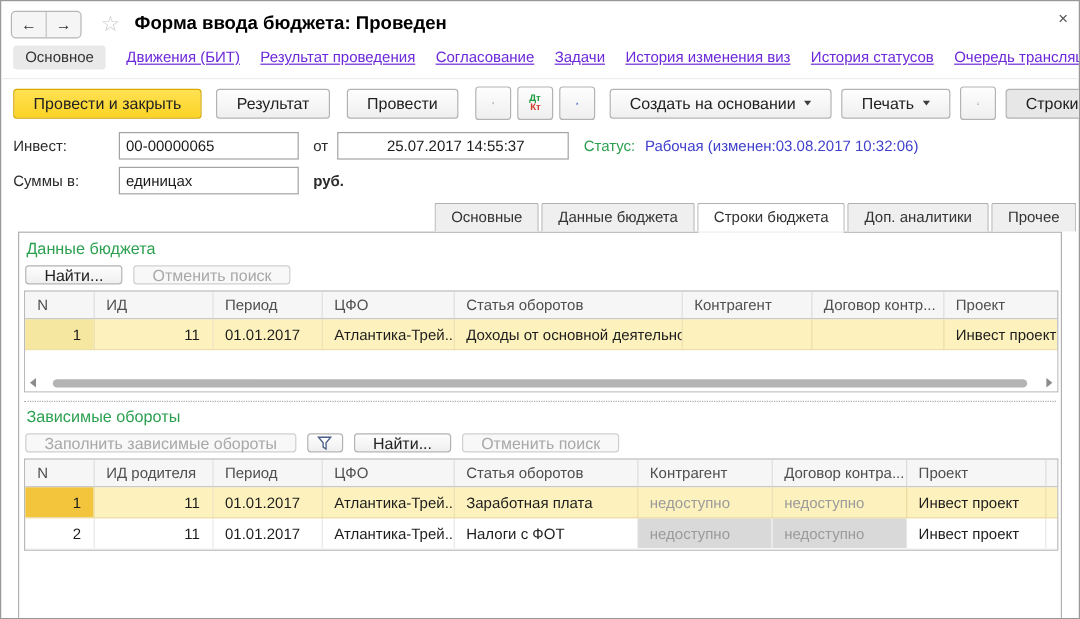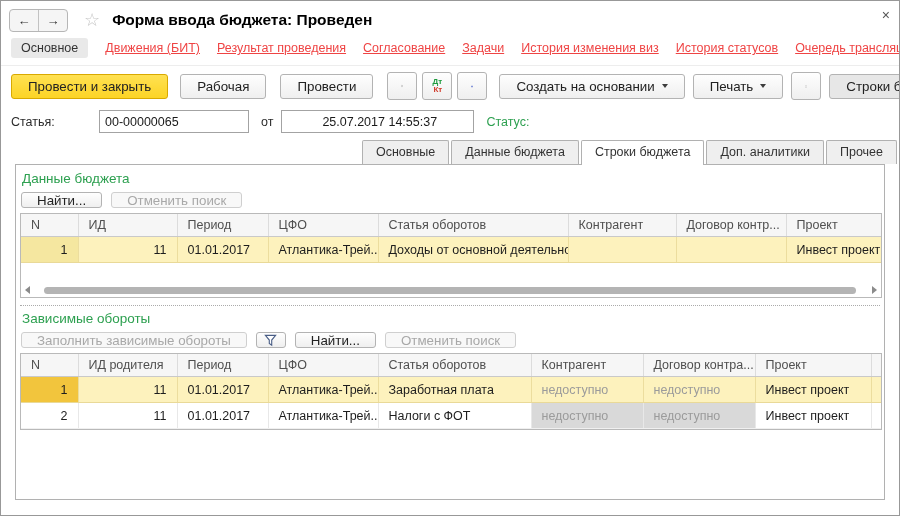--- a/index.html
+++ b/index.html
@@ -14,21 +14,21 @@
   .histbtns { display:inline-flex; border:1px solid #b6b6b6; border-radius:4px; overflow:hidden; background:#f5f5f5; }
   .histbtn { width:28px; height:21px; display:flex; align-items:center; justify-content:center; font-size:13px; color:#333; cursor:pointer; }
   .histbtn + .histbtn { border-left:1px solid #c2c2c2; }
   .star { color:#c7c7c7; font-size:18px; margin:0 12px 0 16px; line-height:1; }
   .wtitle { font-size:15.5px; font-weight:bold; color:#000; }
   .close { position:absolute; top:7px; right:9px; color:#555; font-size:14px; line-height:1; cursor:pointer; }
 
   
   .navrow { display:flex; align-items:center; gap:17px; padding:4px 10px 7px 10px; border-bottom:1px solid #ededed; }
   .navactive { background:#e9e9e9; border-radius:3px; padding:3px 10px; color:#333; }
-  .navlink { color:#ef4444; text-decoration:underline; cursor:pointer; white-space:nowrap; }
+  .navlink { color:#6d28d9; text-decoration:underline; cursor:pointer; white-space:nowrap; }
 
   
   .toolbar { display:flex; align-items:center; padding:6px 10px 7px 10px; }
   .btn { height:25px; display:inline-flex; align-items:center; justify-content:center; padding:0 16px;
          background:linear-gradient(#fefefe,#efefef); border:1px solid #b3b3b3; border-radius:3px;
          color:#222; gap:7px; cursor:pointer; white-space:nowrap; box-sizing:border-box; }
   .btn.primary { background:linear-gradient(#ffe152,#fcd426); border-color:#d9a900; font-weight:normal; }
   .btn.iconbtn { width:30px; padding:13px; }
   .btn.toggled { background:#e7e7e7; }
   .btn.disabled { color:#a8a8a8; background:#f8f8f8; border-color:#cfcfcf; cursor:default; }
@@ -112,21 +112,21 @@
     <span class="navlink">Согласование</span>
     <span class="navlink">Задачи</span>
     <span class="navlink">История изменения виз</span>
     <span class="navlink">История статусов</span>
     <span class="navlink">Очередь трансляции</span>
 
   </div>
 
   <div class="toolbar">
     <button class="btn primary">Провести и закрыть</button>
-    <button class="btn mL12">Рабочая</button>
+    <button class="btn mL12">Результат</button>
     <button class="btn mL14">Провести</button>
     <button class="btn iconbtn mL14">
       <svg width="12" height="14" viewBox="0 0 12 14">
           <path d="M8.6 3.2 v6 a2.8 2.8 0 0 1 -5.6 0 V4 a1.9 1.9 0 0 1 3.8 0 v5" fill="none" stroke="#6e6e6e" stroke-width="1.2" stroke-linecap="round"></path>
         </svg>
     </button>
     <button class="btn iconbtn mL5">
       <span class="dtkt">
         <span class="dt">Дт</span>
           <span class="kt">Кт</span>
@@ -160,25 +160,31 @@
             <path d="M1 13 v-4.2 L5.2 13 Z"></path>
         </g>
       </svg>
     </button>
     <button class="btn toggled mL8">Строки бюджета</button>
     <div class="tspacer"></div>
 
   </div>
 
   <div class="formrow">
-    <span class="flabel">Статья:</span>
+    <span class="flabel">Инвест:</span>
     <input class="tinput w140" value="00-00000065" style="">
     <span class="mL12">от</span>
     <input class="tinput w148 mL8" value="25.07.2017 14:55:37" style="">
     <span class="greenlbl mL12">Статус:</span>
+    <span class="statuslink mL8">Рабочая (изменен:03.08.2017 10:32:06)</span>
+  </div>
+  <div class="formrow">
+    <span class="flabel">Суммы в:</span>
+    <input class="tinput w140" value="единицах" style="">
+    <span class="rub mL12">руб.</span>
   </div>
 
   <div class="tabs">
     <span class="tab">Основные</span>
     <span class="tab">Данные бюджета</span>
     <span class="tab active">Строки бюджета</span>
     <span class="tab">Доп. аналитики</span>
     <span class="tab">Прочее</span>
   </div>
 

